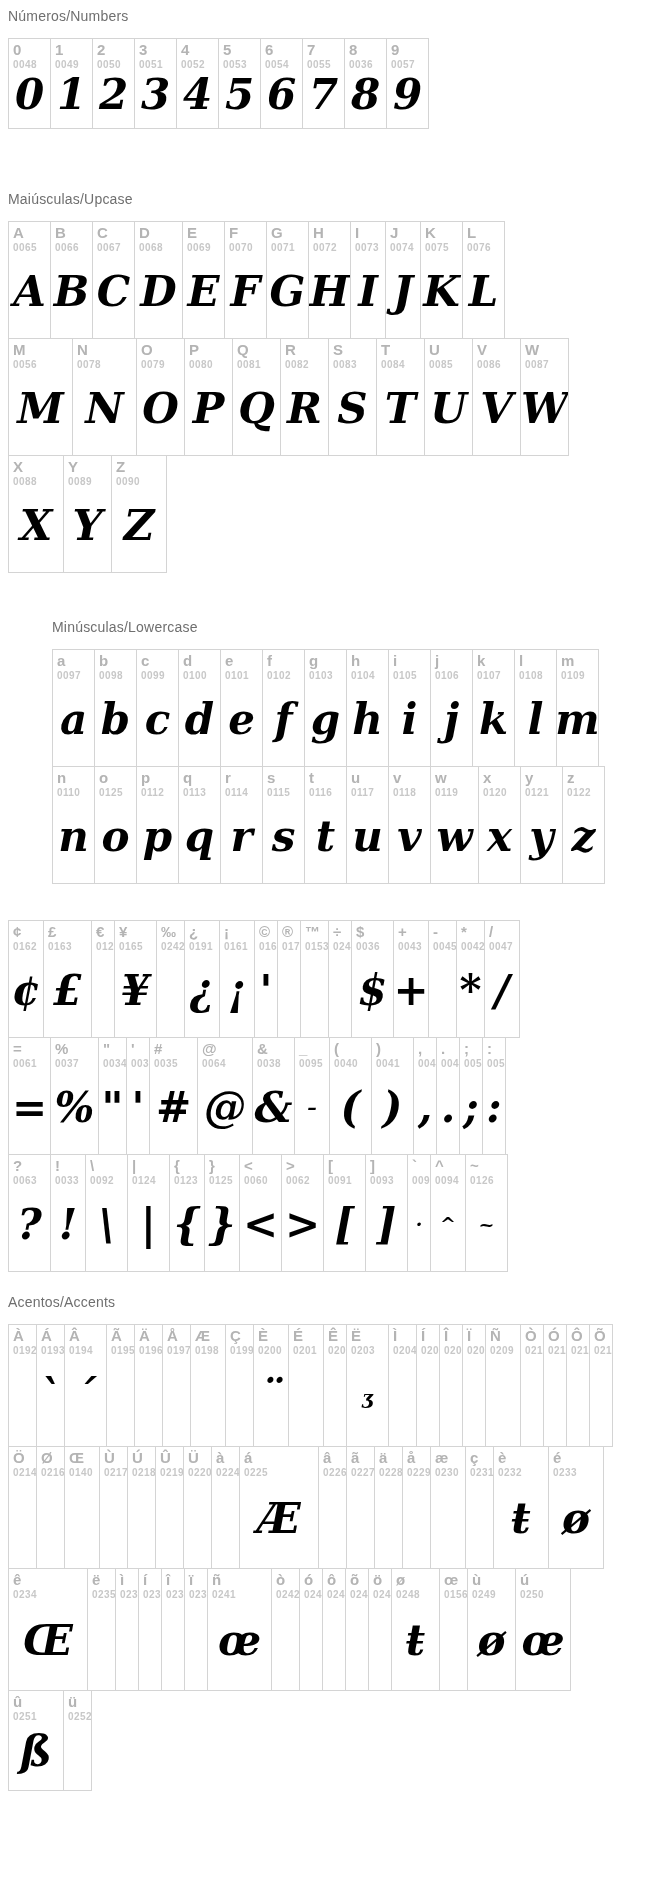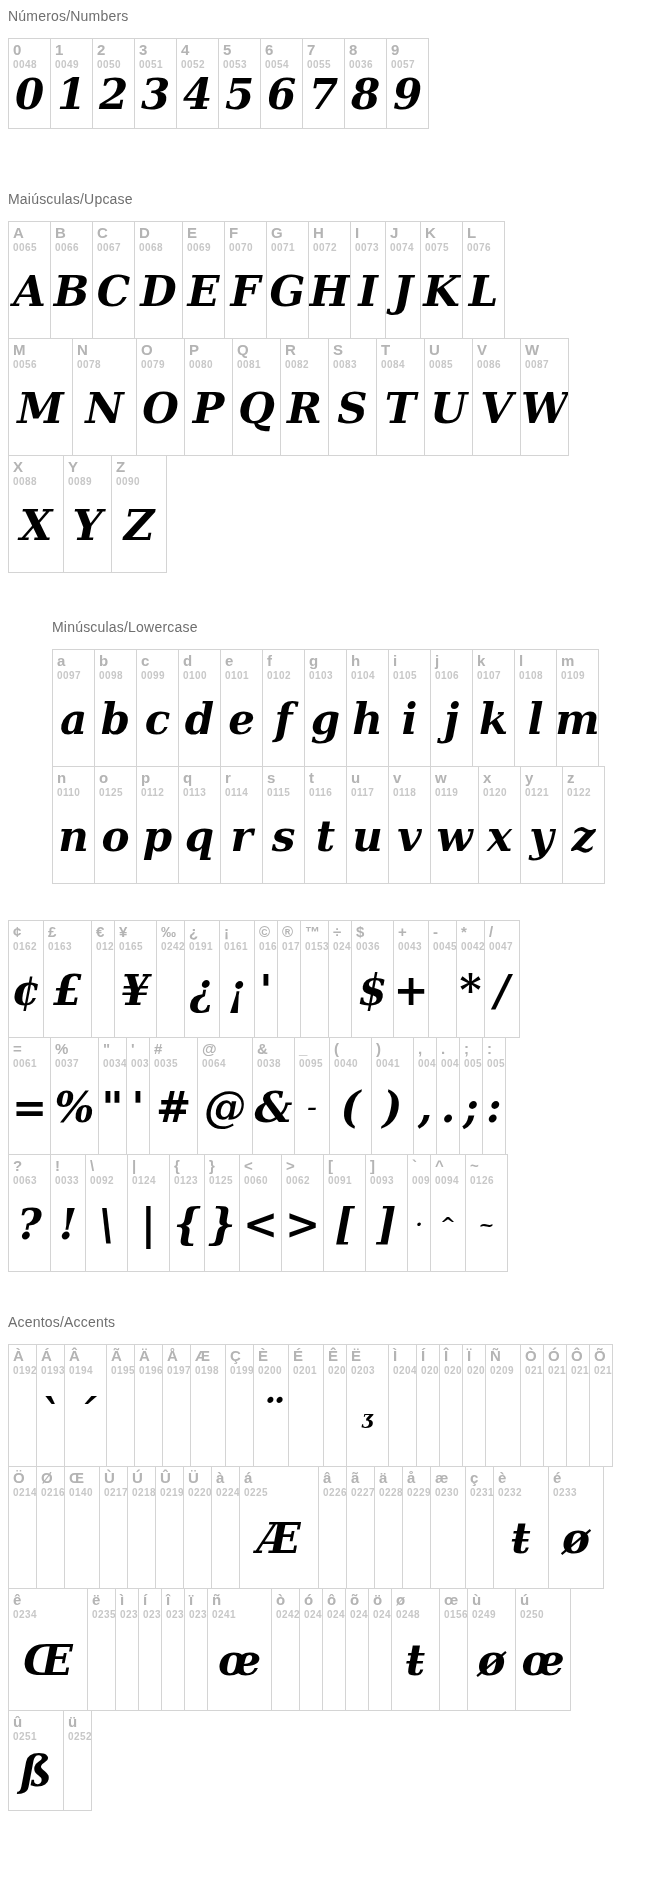--- a/index.html
+++ b/index.html
@@ -3,21 +3,21 @@
 <meta charset="utf-8">
 <style>
   html,body{margin:0;padding:0;background:#ffffff;}
   body{width:661px;font-family:"Liberation Sans",sans-serif;}
   #charmap{padding:8px 0 10px 8px;}
   .section{margin-top:46px;}
   .sec-numbers{margin-top:0;}
   .sec-upcase{margin-top:62px;}
   .sec-lowercase{margin-top:46px;padding-left:44px;}
   .sec-symbols{margin-top:36px;}
-  .sec-accents{margin-top:42px;}
+  .sec-accents{margin-top:22px;}
   .section-title{
     font-size:14px;font-weight:400;color:#6f6f6f;margin:0 0 14px 0;
     letter-spacing:.2px;font-family:"Liberation Sans",sans-serif;
   }
   .row{display:flex;width:max-content;border:1px solid #d4d4d4;border-right:none;background:#fff;margin-top:-1px;}
   .section .row:first-of-type{margin-top:0;}
   .cell{
     box-sizing:border-box;border-right:1px solid #d4d4d4;
     display:flex;flex-direction:column;height:116px;overflow:hidden;
   }

